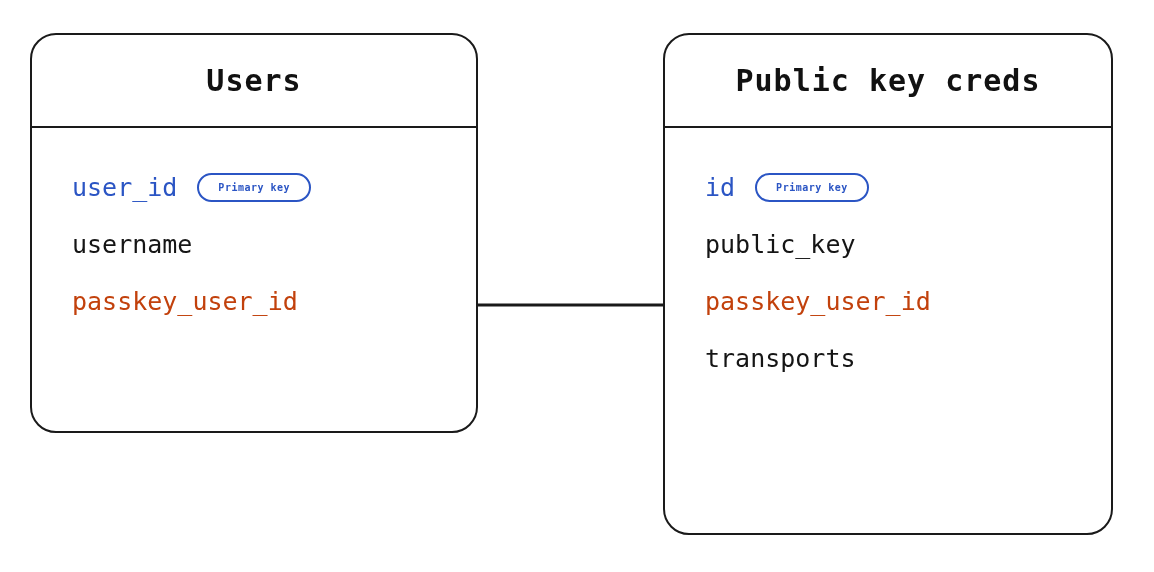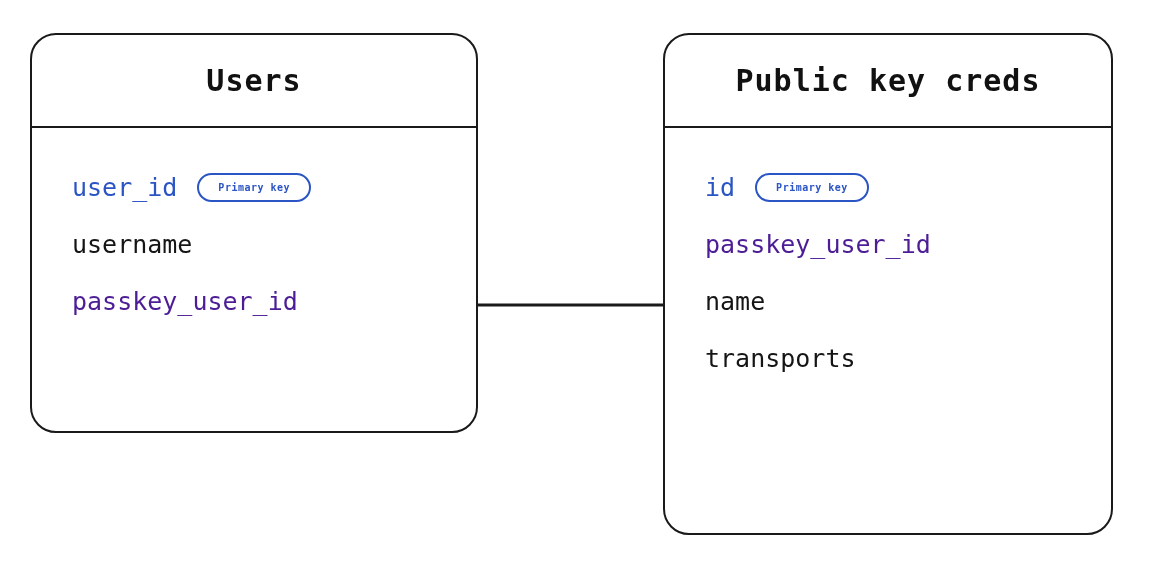--- a/index.html
+++ b/index.html
@@ -66,21 +66,21 @@
     box-sizing: border-box;
   }
   .field-name {
     font-family: "DejaVu Sans Mono", "Liberation Mono", monospace;
     font-size: 25px;
     color: #151515;
     white-space: nowrap;
     line-height: 1;
   }
   .field-name.pk   { color: #2b55c4; }
-  .field-name.fk   { color: #4c1d95; }
+  .field-name.fk   { color: #c2410c; }
 
   .pk-badge {
     margin-left: 20px;
     display: inline-flex;
     align-items: center;
     justify-content: center;
     height: 29px;
     padding: 0 19px;
     border: 2px solid #2b55c4;
     border-radius: 999px;
@@ -139,29 +139,29 @@
     </div>
     <div class="entity-fields">
 
       <div class="field-row">
         <span class="field-name pk">id</span>
         <span class="pk-badge">
           <span class="pk-badge-label">Primary key</span>
         </span>
       </div>
 
+      <div class="field-row">
+        <span class="field-name">public_key</span>
+      </div>
 
       <div class="field-row">
         <span class="field-name fk">passkey_user_id</span>
       </div>
 
 
-      <div class="field-row">
-        <span class="field-name">name</span>
-      </div>
 
       <div class="field-row">
         <span class="field-name">transports</span>
       </div>
 
     </div>
   </div>
 
 </div>
 

